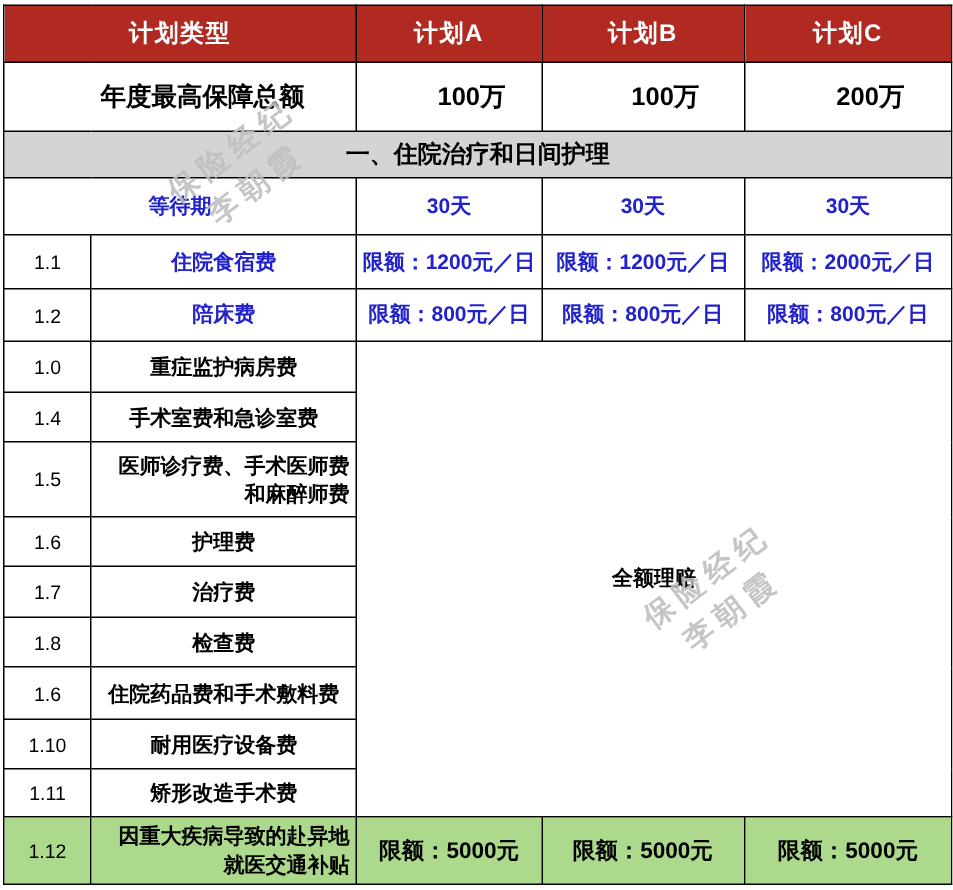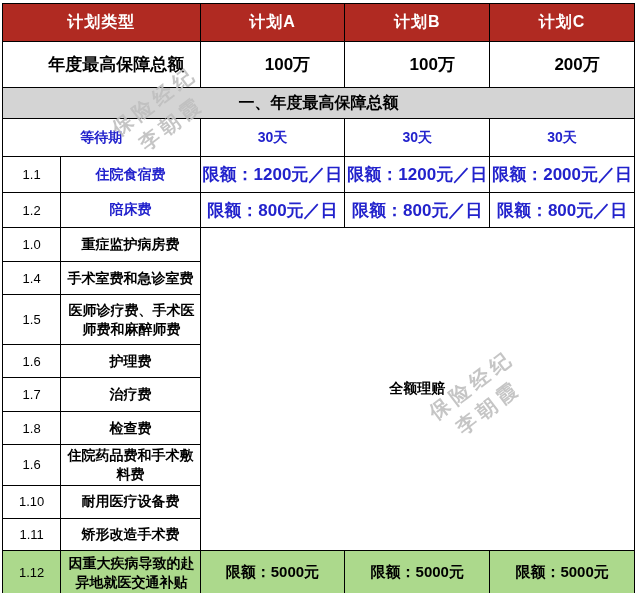--- a/index.html
+++ b/index.html
@@ -15,24 +15,24 @@
     border:1px solid #a21caf;
   }
   td{
     border:1px solid #000;text-align:center;vertical-align:middle;
     padding:1px 4px;box-sizing:border-box;overflow:hidden;
   }
   tr.hdr td{background:var(--red);color:#fff;font-weight:bold;font-size:16px;letter-spacing:1px;}
   tr.annual td{font-weight:bold;font-size:17px;padding-left:34px;}
   tr.section td{background:var(--gray);font-weight:bold;font-size:16px;}
   td.bluetxt{color:var(--blue);font-weight:bold;font-size:14px;}
-  td.blueval{color:var(--blue);font-weight:bold;font-size:17px;white-space:nowrap;padding:1px 2px;}
+  td.blueval{color:var(--blue);font-weight:bold;font-size:14px;white-space:nowrap;padding:1px 2px;}
   td.num{font-size:13px;font-weight:normal;padding:1px 16px;}
   td.fee{font-weight:bold;font-size:14px;line-height:1.35;}
-  td.fee.left{text-align:center;padding-left:6px;}
+  td.fee.left{text-align:right;padding-left:6px;}
   td.claim{font-weight:bold;font-size:14px;margin-top:48px;}
   tr.green td{background:var(--green);}
   tr.green td.val{font-weight:bold;font-size:15px;white-space:nowrap;margin-left:20px;}
   .wm{
     position:absolute;color:var(--wm);opacity:.9;font-weight:bold;font-size:20px;
     letter-spacing:5px;line-height:28px;text-align:center;white-space:nowrap;
     transform:translate(-50%,-50%) rotate(-37deg);pointer-events:none;z-index:6;
   }
   .wm div{margin:0;}
 </style>
@@ -57,21 +57,21 @@
   </tr>
 
   <tr class="annual" style="height:46px">
     <td colspan="2">年度最高保障总额</td>
     <td>100万</td>
     <td>100万</td>
     <td>200万</td>
   </tr>
 
   <tr class="section" style="height:31px">
-    <td colspan="5">一、年度最高保障总额</td>
+    <td colspan="5">一、住院治疗和日间护理</td>
   </tr>
 
   <tr style="height:38px">
     <td colspan="2" class="bluetxt">等待期</td>
     <td class="bluetxt">30天</td>
     <td class="bluetxt">30天</td>
     <td class="bluetxt">30天</td>
   </tr>
 
   <tr style="height:36px">

